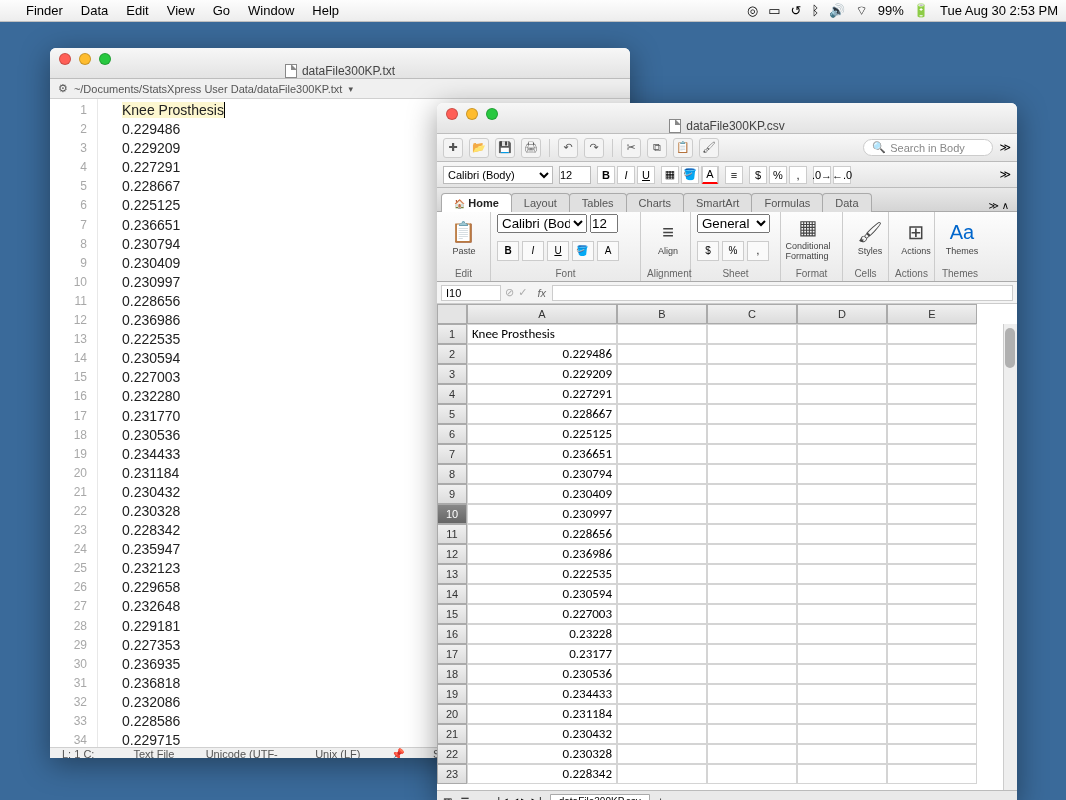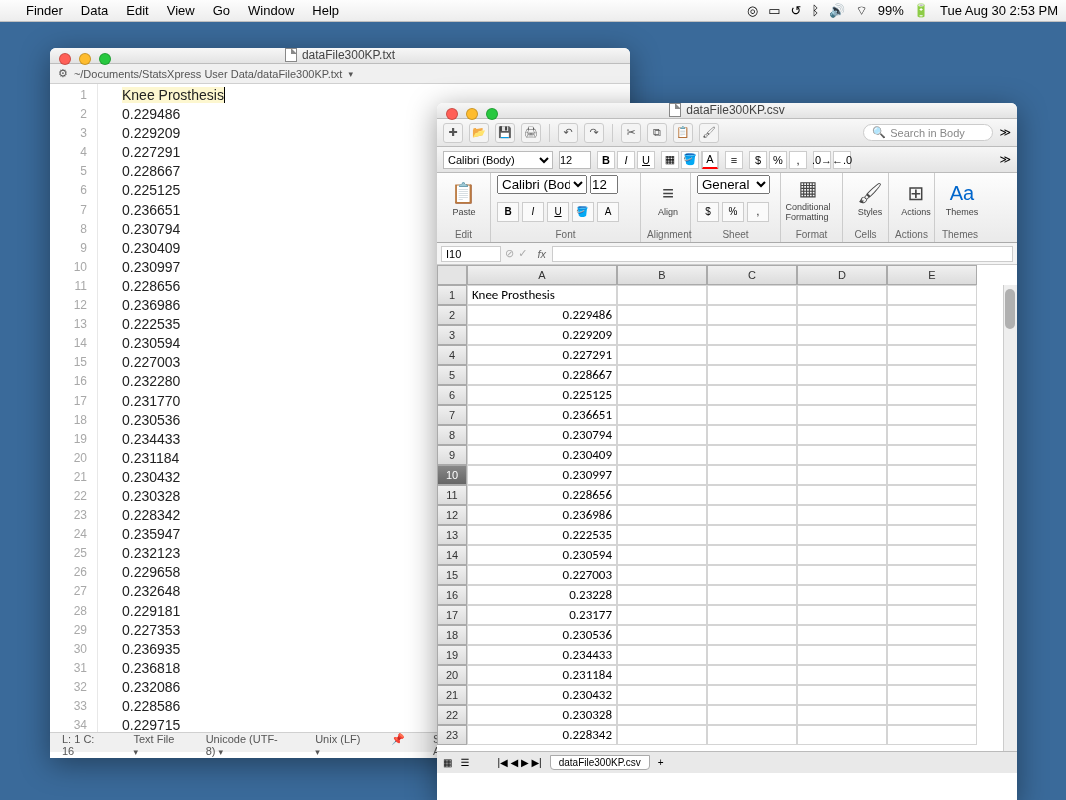--- a/index.html
+++ b/index.html
@@ -6,21 +6,21 @@
 body { width: 1066px; height: 800px; background: #3a6a9a; overflow: hidden; position: relative; }
 
 
 .menubar { height: 22px; background: linear-gradient(#fdfdfd,#ededed); display: flex; align-items: center; padding: 0 8px; font-size: 13px; gap: 18px; border-bottom: 1px solid #c0c0c0; }
 .menubar .right { margin-left: auto; display: flex; align-items: center; gap: 10px; }
 .menubar b { font-weight: 400; }
 .apple { font-size: 14px; }
 
 
 .window { position: absolute; background: #fff; border-radius: 6px 6px 0 0; box-shadow: 0 6px 30px rgba(0,0,0,.4); overflow: hidden; }
-.titlebar { height: 16px; background: linear-gradient(#f7f7f7,#e3e3e3); border-bottom: 1px solid #bdbdbd; display: flex; align-items: flex-start; position: relative; font-size: 12px; }
+.titlebar { height: 31px; background: linear-gradient(#f7f7f7,#e3e3e3); border-bottom: 1px solid #bdbdbd; display: flex; align-items: flex-end; position: relative; font-size: 12px; }
 .traffic { display: flex; gap: 8px; position: absolute; left: 9px; top: 5px; }
 .dot { width: 12px; height: 12px; border-radius: 50%; border: 0.5px solid rgba(0,0,0,.2); }
 .dot.r { background: #ff5f57; } .dot.y { background: #febc2e; } .dot.g { background: #28c840; }
 .titlebar .title { margin: 0 auto; display: flex; align-items: center; gap: 5px; color: #444; }
 .doc-icon { width: 12px; height: 14px; background: #fff; border: 1px solid #888; position: relative; }
 .doc-icon::after { content:''; position:absolute; right:-1px; top:-1px; border: 3px solid transparent; border-left-color:#888; border-bottom-color:#888;}
 
 
 #txtwin { left: 50px; top: 48px; width: 580px; height: 710px; }
 .txt-subbar { height: 20px; background: #f0f0f0; border-bottom: 1px solid #d0d0d0; font-size: 11px; color: #555; display: flex; align-items: center; padding: 0 8px; gap: 6px; }
@@ -257,20 +257,30 @@
       <span>$</span>
       <span>%</span>
       <span>,</span>
     </div>
     <div class="bui">
       <span>.0→</span>
       <span>←.0</span>
     </div>
     <span style="margin-left:auto">≫</span>
   </div>
+  <div class="xl-tabs">
+    <div class="xl-tab active home"><span>Home</span></div>
+    <div class="xl-tab">Layout</div>
+    <div class="xl-tab">Tables</div>
+    <div class="xl-tab">Charts</div>
+    <div class="xl-tab">SmartArt</div>
+    <div class="xl-tab">Formulas</div>
+    <div class="xl-tab">Data</div>
+    <span style="margin-left:auto;font-size:10px;padding:0 4px">≫ ∧</span>
+  </div>
   <div class="xl-ribbon">
     <div class="rib-group" style="width:54px">
       <div class="rib-big">
           <span class="ic">📋</span>
           <span>Paste</span>
         </div>
       <div class="lbl">Edit</div>
     </div>
     <div class="rib-group" style="width:150px">
       <div class="ctrls">

